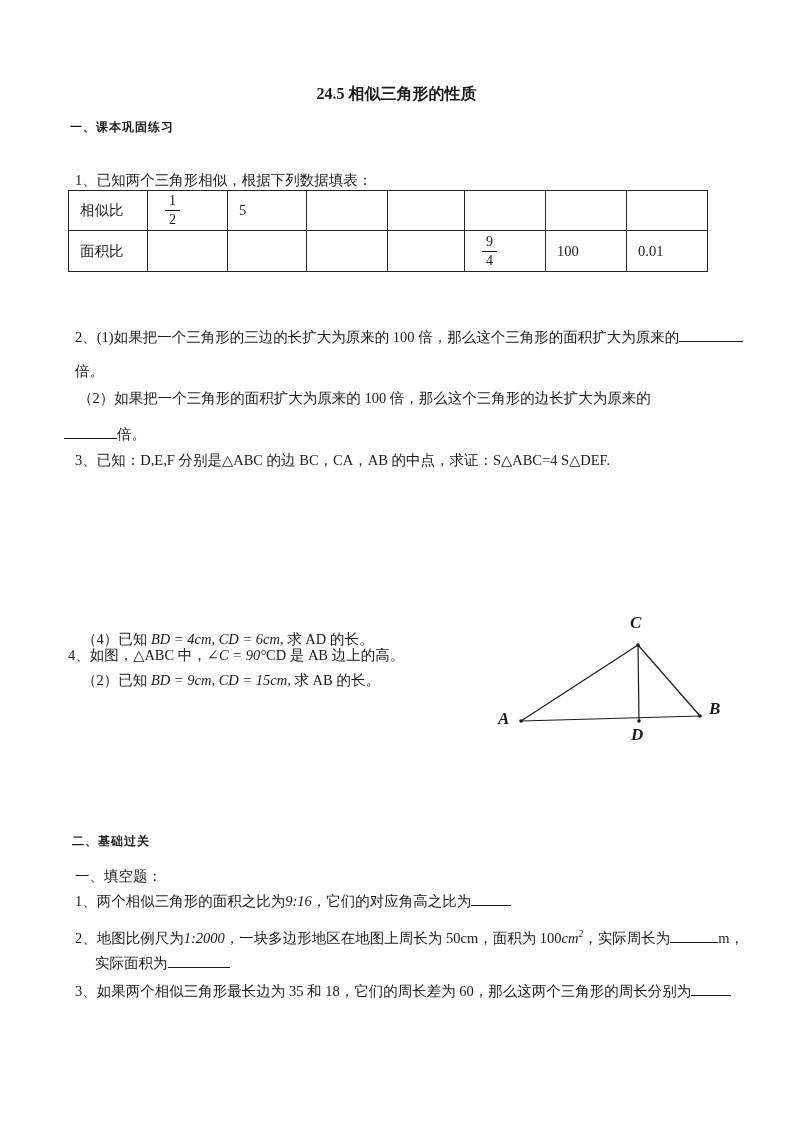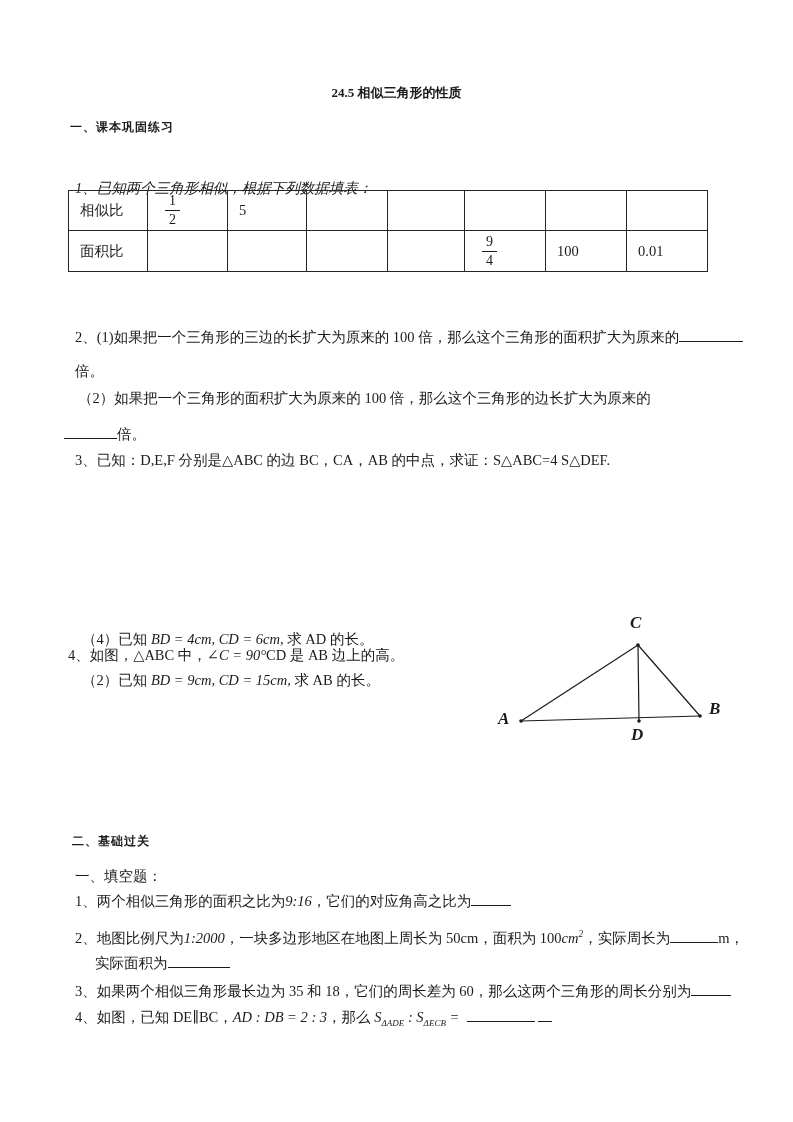--- a/index.html
+++ b/index.html
@@ -15,21 +15,21 @@
     position:absolute;
     white-space:nowrap;
     font-size:14.5px;
     line-height:21px;
   }
   .doc-title{
     position:absolute;
     top:84px;left:0;width:793px;
     text-align:center;
     font-weight:bold;
-    font-size:13px;
+    font-size:16px;
   }
   .sec-heading{
     position:absolute;
     white-space:nowrap;
     font-weight:bold;
     font-size:12px;
     letter-spacing:1px;
   }
   .math{font-style:italic;font-family:"Liberation Serif","DejaVu Serif",serif;}
   .blank{
@@ -85,21 +85,21 @@
 </style>
 </head>
 <body>
 
 <div class="page">
 
   <div class="doc-title">24.5 相似三角形的性质</div>
 
   <div class="sec-heading" style="left:70px;top:119px;">一、课本巩固练习</div>
 
-  <div class="line" style="left:75px;top:178px;font-style:italic;">1、已知两个三角形相似，根据下列数据填表：</div>
+  <div class="line" style="left:75px;top:170px;">1、已知两个三角形相似，根据下列数据填表：</div>
 
   <table class="fill-table">
     <colgroup>
       <col style="width:79px">
         <col style="width:80px">
         <col style="width:79px">
         <col style="width:81px">
       <col style="width:77px">
         <col style="width:81px">
         <col style="width:81px">
@@ -186,17 +186,14 @@
     <span>2、地图比例尺为</span><span class="math">1:2000</span><span>，一块多边形地区在地图上周长为 50cm，面积为 100</span><span class="math">cm</span><span class="supscr math">2</span><span>，实际周长为</span><span class="blank" style="width:48px;"></span><span>m，</span>
   </div>
   <div class="line" style="left:95px;top:952px;">
     <span>实际面积为</span><span class="blank" style="width:62px;"></span>
   </div>
 
   <div class="line" style="left:75px;top:980px;">
     <span>3、如果两个相似三角形最长边为 35 和 18，它们的周长差为 60，那么这两个三角形的周长分别为</span><span class="blank" style="width:40px;"></span>
   </div>
 
-  <div class="line" style="left:75px;top:1006px;">
-    <span>4、如图，已知 DE∥BC，</span><span class="math">AD : DB = 2 : 3</span><span>，那么 </span><span class="math">S</span><span class="subscr">ΔADE</span><span class="math"> : </span><span class="math">S</span><span class="subscr">ΔECB</span><span class="math"> = </span>&nbsp;<span class="blank" style="width:68px;"></span>&nbsp;<span class="blank" style="width:14px;"></span>
-  </div>
 
 </div>
 
 </body></html>

